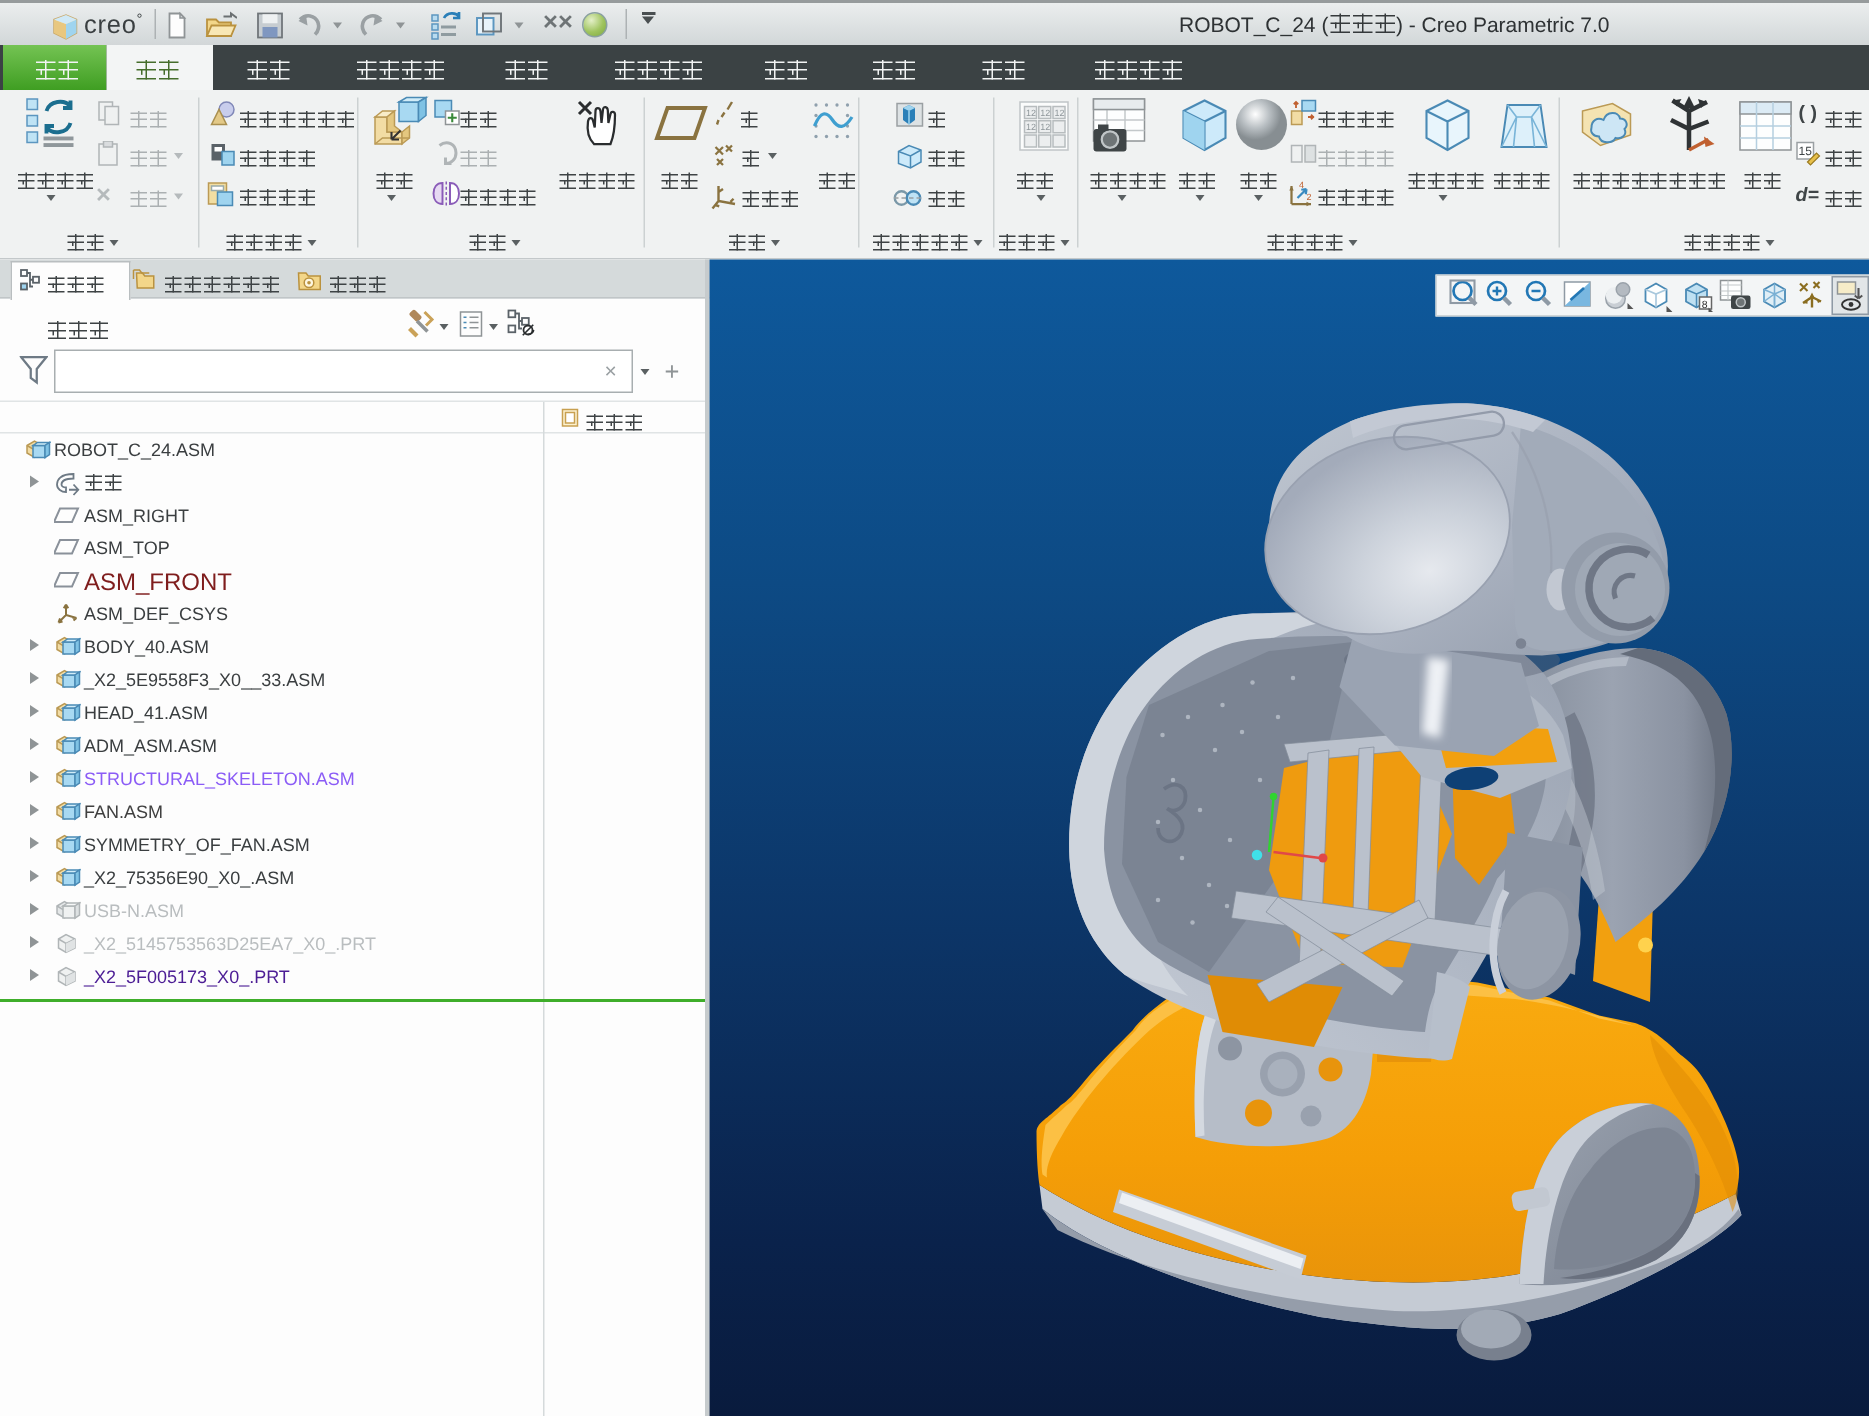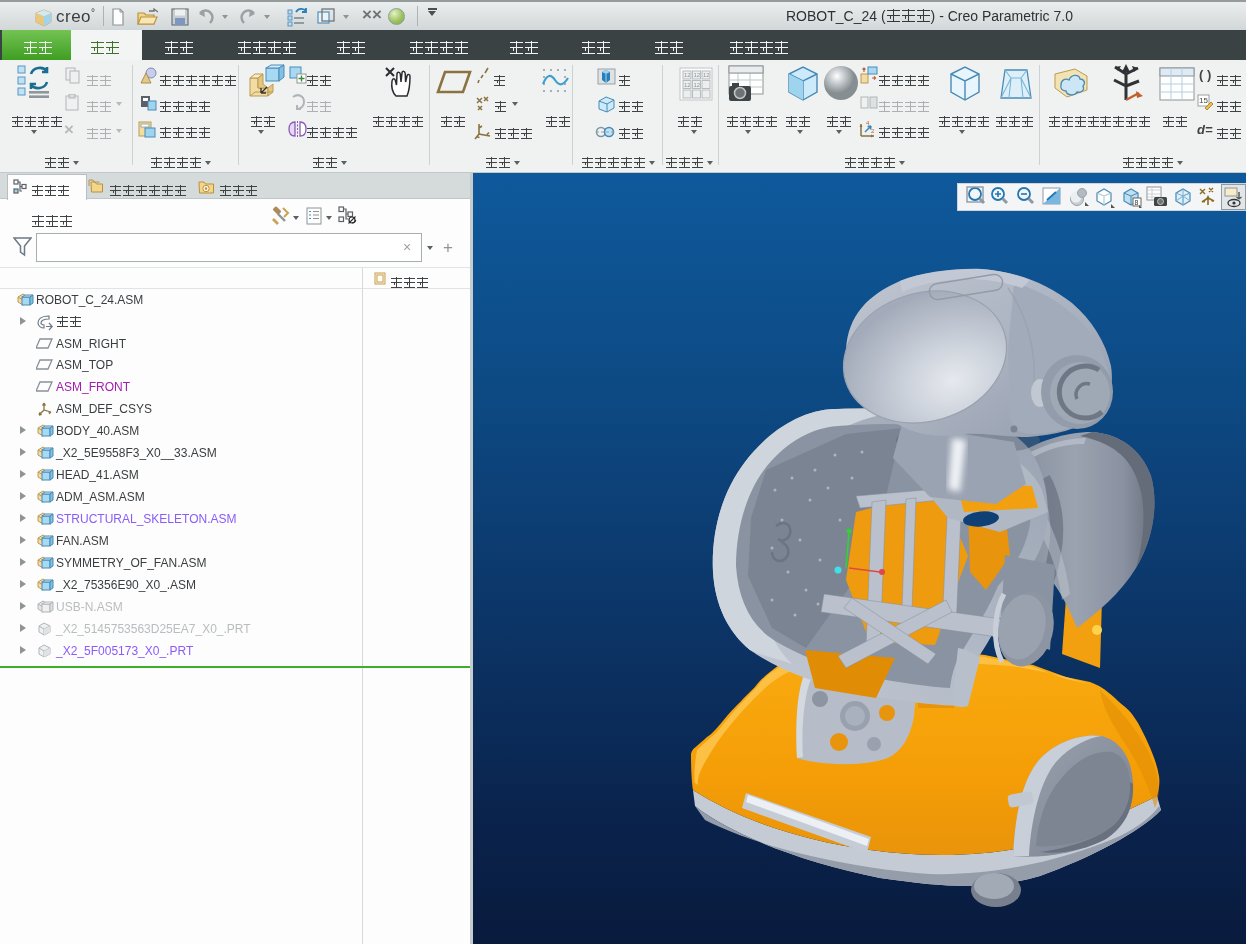--- a/index.html
+++ b/index.html
@@ -448,21 +448,21 @@
     <use href="#iplane"></use>
   </svg>
 <div class="abs" style="left:56px;top:337px;font-size:12px;color:#3a3e40;white-space:nowrap">ASM_RIGHT</div>
 <svg class="abs" style="left:36px;top:357px" width="18" height="17" viewBox="0 0 18 17">
     <use href="#iplane"></use>
   </svg>
 <div class="abs" style="left:56px;top:358px;font-size:12px;color:#3a3e40;white-space:nowrap">ASM_TOP</div>
 <svg class="abs" style="left:36px;top:379px" width="18" height="17" viewBox="0 0 18 17">
     <use href="#iplane"></use>
   </svg>
-<div class="abs" style="left:56px;top:380px;font-size:12px;color:#a21caf;white-space:nowrap">ASM_FRONT</div>
+<div class="abs" style="left:56px;top:380px;font-size:16px;color:#7f1d1d;white-space:nowrap">ASM_FRONT</div>
 <svg class="abs" style="left:36px;top:401px" width="18" height="17" viewBox="0 0 18 17">
     <use href="#icsys"></use>
   </svg>
 <div class="abs" style="left:56px;top:402px;font-size:12px;color:#3a3e40;white-space:nowrap">ASM_DEF_CSYS</div>
 <div class="abs" style="left:20px;top:426px;width:0;height:0;border:4.5px solid transparent;border-left:6px solid #8f9496;border-right:none"></div>
 <svg class="abs" style="left:36px;top:423px" width="18" height="17" viewBox="0 0 18 17">
     <use href="#iasm"></use>
   </svg>
 <div class="abs" style="left:56px;top:424px;font-size:12px;color:#3a3e40;white-space:nowrap">BODY_40.ASM</div>
 <div class="abs" style="left:20px;top:448px;width:0;height:0;border:4.5px solid transparent;border-left:6px solid #8f9496;border-right:none"></div>
@@ -507,21 +507,21 @@
 <div class="abs" style="left:56px;top:600px;font-size:12px;color:#b9bdbf;white-space:nowrap">USB-N.ASM</div>
 <div class="abs" style="left:20px;top:624px;width:0;height:0;border:4.5px solid transparent;border-left:6px solid #8f9496;border-right:none"></div>
 <svg class="abs" style="left:36px;top:621px" width="18" height="17" viewBox="0 0 18 17">
     <use href="#iprtg"></use>
   </svg>
 <div class="abs" style="left:56px;top:622px;font-size:12px;color:#b9bdbf;white-space:nowrap">_X2_5145753563D25EA7_X0_.PRT</div>
 <div class="abs" style="left:20px;top:646px;width:0;height:0;border:4.5px solid transparent;border-left:6px solid #8f9496;border-right:none"></div>
 <svg class="abs" style="left:36px;top:643px" width="18" height="17" viewBox="0 0 18 17">
     <use href="#iprtg"></use>
   </svg>
-<div class="abs" style="left:56px;top:644px;font-size:12px;color:#8b5cf6;white-space:nowrap">_X2_5F005173_X0_.PRT</div>
+<div class="abs" style="left:56px;top:644px;font-size:12px;color:#4c1d95;white-space:nowrap">_X2_5F005173_X0_.PRT</div>
 <div class="abs" style="left:0;top:666px;width:470px;height:2px;background:#3fae2a"></div>
 <div class="abs" style="left:470px;top:173px;width:3px;height:771px;background:#c6cbcd"></div>
 <div class="abs" style="left:473px;top:173px;width:773px;height:771px;background:linear-gradient(#0e599c,#0d4a84 28%,#0c3567 58%,#0a224b 85%,#091b3d)"></div>
 <svg class="abs" style="left:473px;top:173px" width="773" height="771" viewBox="473 173 773 771">
 <defs>
 <radialGradient id="faceg" cx="62%" cy="74%" r="72%">
         <stop offset="0" stop-color="#e6e9ee"></stop>
         <stop offset="40%" stop-color="#ccd2db"></stop>
         <stop offset="100%" stop-color="#a3abba"></stop>
       </radialGradient>

